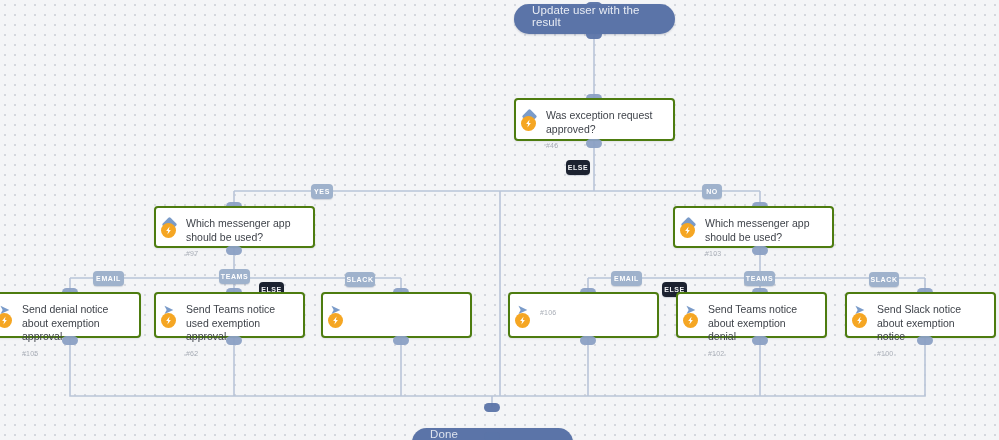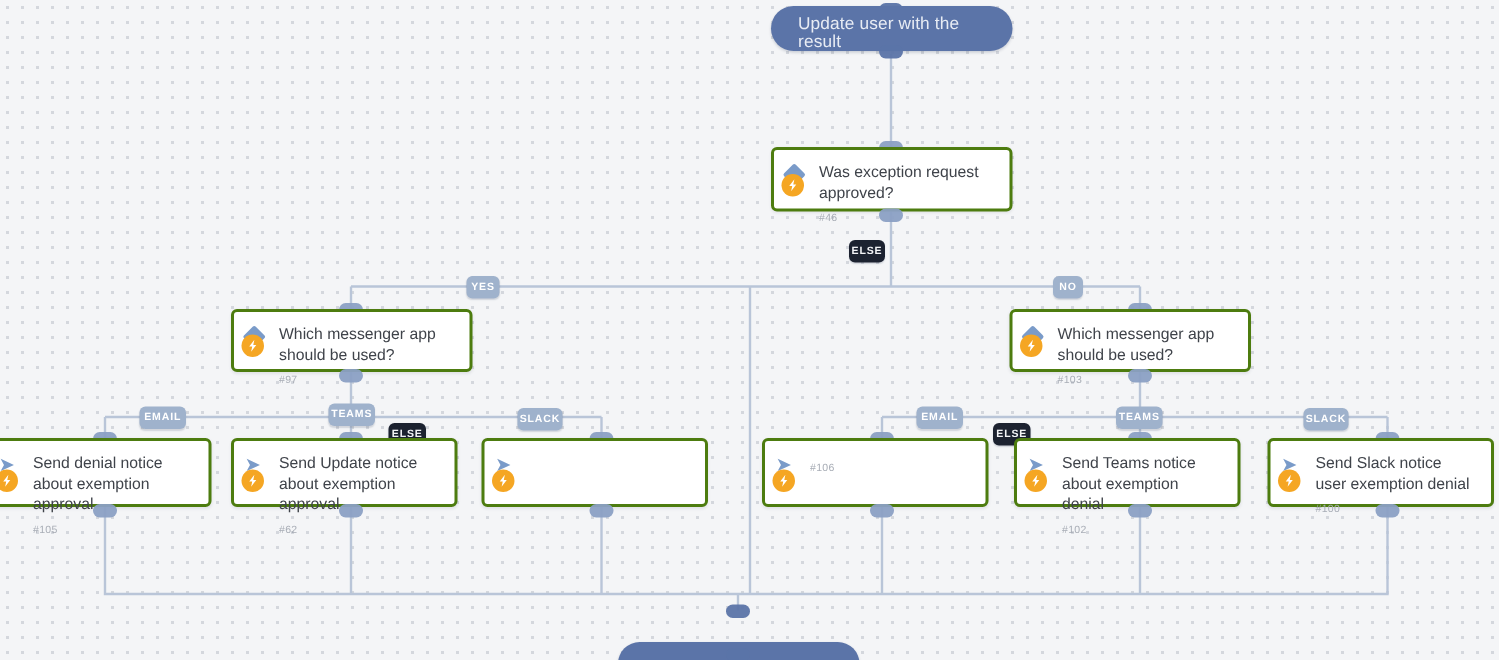--- a/index.html
+++ b/index.html
@@ -10,21 +10,21 @@
     background-image:radial-gradient(circle, #d4d7dd 1px, transparent 1.1px);
     background-size:10px 10px;
     background-position:0 0;
   }
   #canvas{position:relative;width:999px;height:440px;}
   #wires{position:absolute;left:0;top:0;width:999px;height:440px;pointer-events:none;}
 
   
   .pill{
     position:absolute;background:#5b74a8;border-radius:16px;
-    color:#e8ecf4;font-size:11.5px;display:flex;align-items:flex-end;
+    color:#e8ecf4;font-size:11.5px;display:flex;align-items:flex-start;
     padding:0 18px;box-sizing:border-box;letter-spacing:.1px;
     box-shadow:0 1px 2px rgba(40,55,85,.22);
   }
   .pill.end{color:#dde3ee;}
 
   
   .nub{
     position:absolute;width:16px;height:9px;background:#5b74a8;
     border-radius:5px;opacity:.95;
   }
@@ -241,21 +241,21 @@
   <div class="card" style="left:154px;top:292px;width:151px;height:46px;">
     <div class="gutter">
       <span class="chev">➤</span>
       <span class="bolt">
         <svg width="9" height="9" viewBox="0 0 10 10">
             <path d="M6.2 0.6 L2.4 5.6 H4.6 L3.8 9.4 L7.6 4.4 H5.4 Z" fill="#ffffff"></path>
           </svg>
       </span>
     </div>
     <div class="body">
-      <div class="title">Send Update notice about exemption approval</div>
+      <div class="title">Send Teams notice used exemption approval</div>
       <div class="idtag">#62</div>
     </div>
   </div>
   <div class="nub light" style="left:226px;top:336px;"></div>
 
   <div class="nub light" style="left:393px;top:288px;"></div>
   <div class="card" style="left:321px;top:292px;width:151px;height:46px;">
     <div class="gutter">
       <span class="chev">➤</span>
       <span class="bolt">
@@ -304,21 +304,21 @@
   <div class="card" style="left:845px;top:292px;width:151px;height:46px;">
     <div class="gutter">
       <span class="chev">➤</span>
       <span class="bolt">
         <svg width="9" height="9" viewBox="0 0 10 10">
             <path d="M6.2 0.6 L2.4 5.6 H4.6 L3.8 9.4 L7.6 4.4 H5.4 Z" fill="#ffffff"></path>
           </svg>
       </span>
     </div>
     <div class="body">
-      <div class="title">Send Slack notice user exemption denial</div>
+      <div class="title">Send Slack notice about exemption notice</div>
       <div class="idtag">#100</div>
     </div>
   </div>
   <div class="nub light" style="left:917px;top:336px;"></div>
 
   <div class="nub" style="left:484px;top:403px;"></div>
   <div class="pill end" style="left:412px;top:428px;width:161px;height:29px;">
     <span>Done</span>
   </div>
   <div class="nub" style="left:484px;top:432px;"></div>

